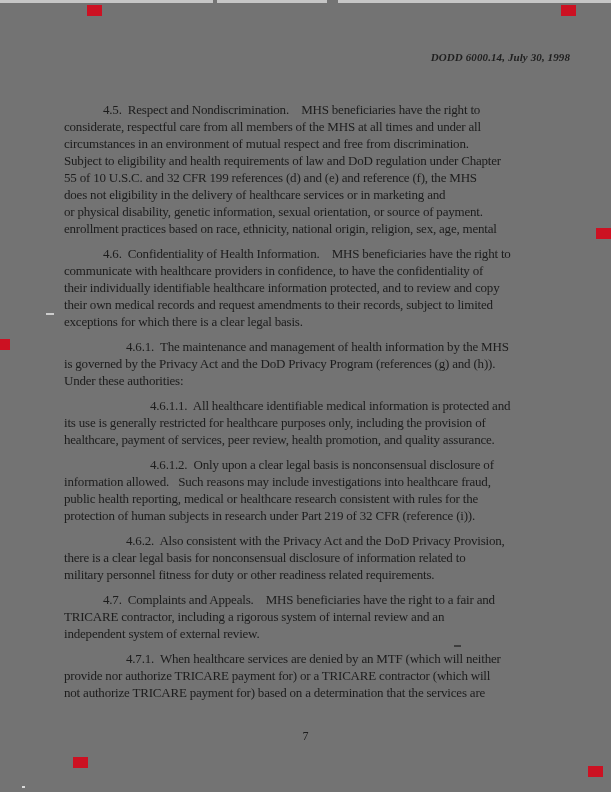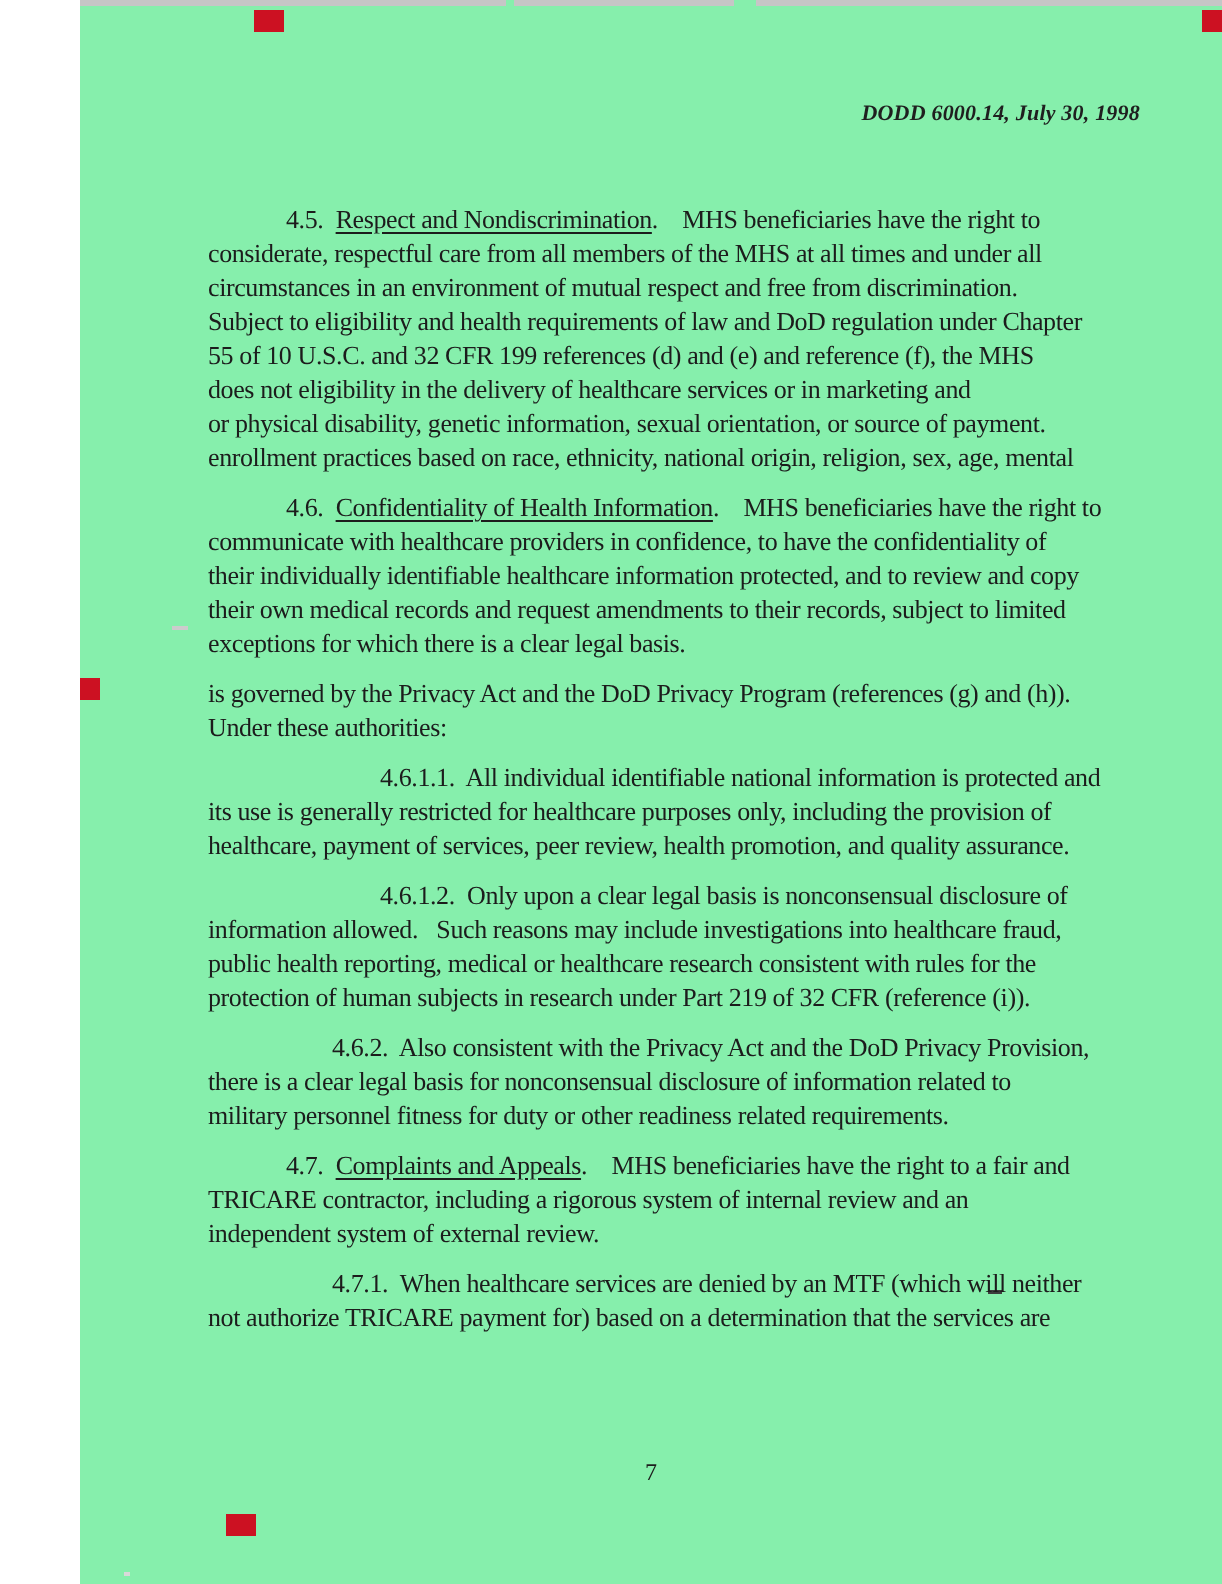--- a/index.html
+++ b/index.html
@@ -1,41 +1,41 @@
 <!DOCTYPE html>
 <html><head>
 <meta charset="utf-8">
 <style>
   html,body{margin:0;padding:0;}
   body{
     width:611px;height:792px;background:#ffffff;overflow:hidden;position:relative;
     font-family:"Liberation Serif","DejaVu Serif",serif;
   }
-  .page{position:absolute;inset:0;background:#86efac;margin-left:40px;}
+  .page{position:absolute;inset:0;background:#737373;}
   
   .edge-seg{position:absolute;top:0;height:3px;background:#c6c6c6;}
   .red-mark{position:absolute;background:#cc1122;}
   .small-mark{position:absolute;}
   
   .doc-header{
     position:absolute;top:51px;right:41px;
     font-style:italic;font-weight:bold;font-size:11px;color:#1f1f1f;
     letter-spacing:0.1px;
   }
   
   .doc-body{
     position:absolute;left:64px;top:101px;width:520px;
     font-size:13px;line-height:17px;color:#1c1c1c;letter-spacing:-0.2px;
   }
   .para{margin:0 0 8px 0;}
   .line{white-space:pre;}
   .indent-1{padding-left:39px;}
   .indent-2{padding-left:62px;}
   .indent-3{padding-left:86px;}
-  .u{text-decoration:underline;text-underline-offset:2px;text-decoration-thickness:1px;text-align:center;}
+  .u{text-underline-offset:2px;text-decoration-thickness:1px;text-align:center;}
   
   .page-number{
     position:absolute;top:729px;left:0;right:0;text-align:center;
     font-size:12px;color:#1c1c1c;
   }
 </style>
 </head>
 <body>
 
 <div class="page">
@@ -69,25 +69,26 @@
         <div class="line">enrollment practices based on race, ethnicity, national origin, religion, sex, age, mental</div>
       </div>
       <div class="para">
         <div class="line first indent-1"><span>4.6.  </span><span class="u">Confidentiality of Health Information</span><span>.    MHS beneficiaries have the right to</span></div>
         <div class="line">communicate with healthcare providers in confidence, to have the confidentiality of</div>
         <div class="line">their individually identifiable healthcare information protected, and to review and copy</div>
         <div class="line">their own medical records and request amendments to their records, subject to limited</div>
         <div class="line">exceptions for which there is a clear legal basis.</div>
       </div>
       <div class="para">
+        <div class="line first indent-2"><span>4.6.1.  The maintenance and management of health information by the MHS</span></div>
         <div class="line">is governed by the Privacy Act and the DoD Privacy Program (references (g) and (h)).</div>
         <div class="line">Under these authorities:</div>
       </div>
       <div class="para">
-        <div class="line first indent-3"><span>4.6.1.1.  All individual identifiable national information is protected and</span></div>
+        <div class="line first indent-3"><span>4.6.1.1.  All healthcare identifiable medical information is protected and</span></div>
         <div class="line">its use is generally restricted for healthcare purposes only, including the provision of</div>
         <div class="line">healthcare, payment of services, peer review, health promotion, and quality assurance.</div>
       </div>
       <div class="para">
         <div class="line first indent-3"><span>4.6.1.2.  Only upon a clear legal basis is nonconsensual disclosure of</span></div>
         <div class="line">information allowed.   Such reasons may include investigations into healthcare fraud,</div>
         <div class="line">public health reporting, medical or healthcare research consistent with rules for the</div>
         <div class="line">protection of human subjects in research under Part 219 of 32 CFR (reference (i)).</div>
       </div>
       <div class="para">
@@ -95,19 +96,20 @@
         <div class="line">there is a clear legal basis for nonconsensual disclosure of information related to</div>
         <div class="line">military personnel fitness for duty or other readiness related requirements.</div>
       </div>
       <div class="para">
         <div class="line first indent-1"><span>4.7.  </span><span class="u">Complaints and Appeals</span><span>.    MHS beneficiaries have the right to a fair and</span></div>
         <div class="line">TRICARE contractor, including a rigorous system of internal review and an</div>
         <div class="line">independent system of external review.</div>
       </div>
       <div class="para">
         <div class="line first indent-2"><span>4.7.1.  When healthcare services are denied by an MTF (which will neither</span></div>
+        <div class="line">provide nor authorize TRICARE payment for) or a TRICARE contractor (which will</div>
         <div class="line">not authorize TRICARE payment for) based on a determination that the services are</div>
       </div>
     </div>
 
   <div class="page-number">7</div>
 
 </div>
 
 </body></html>

